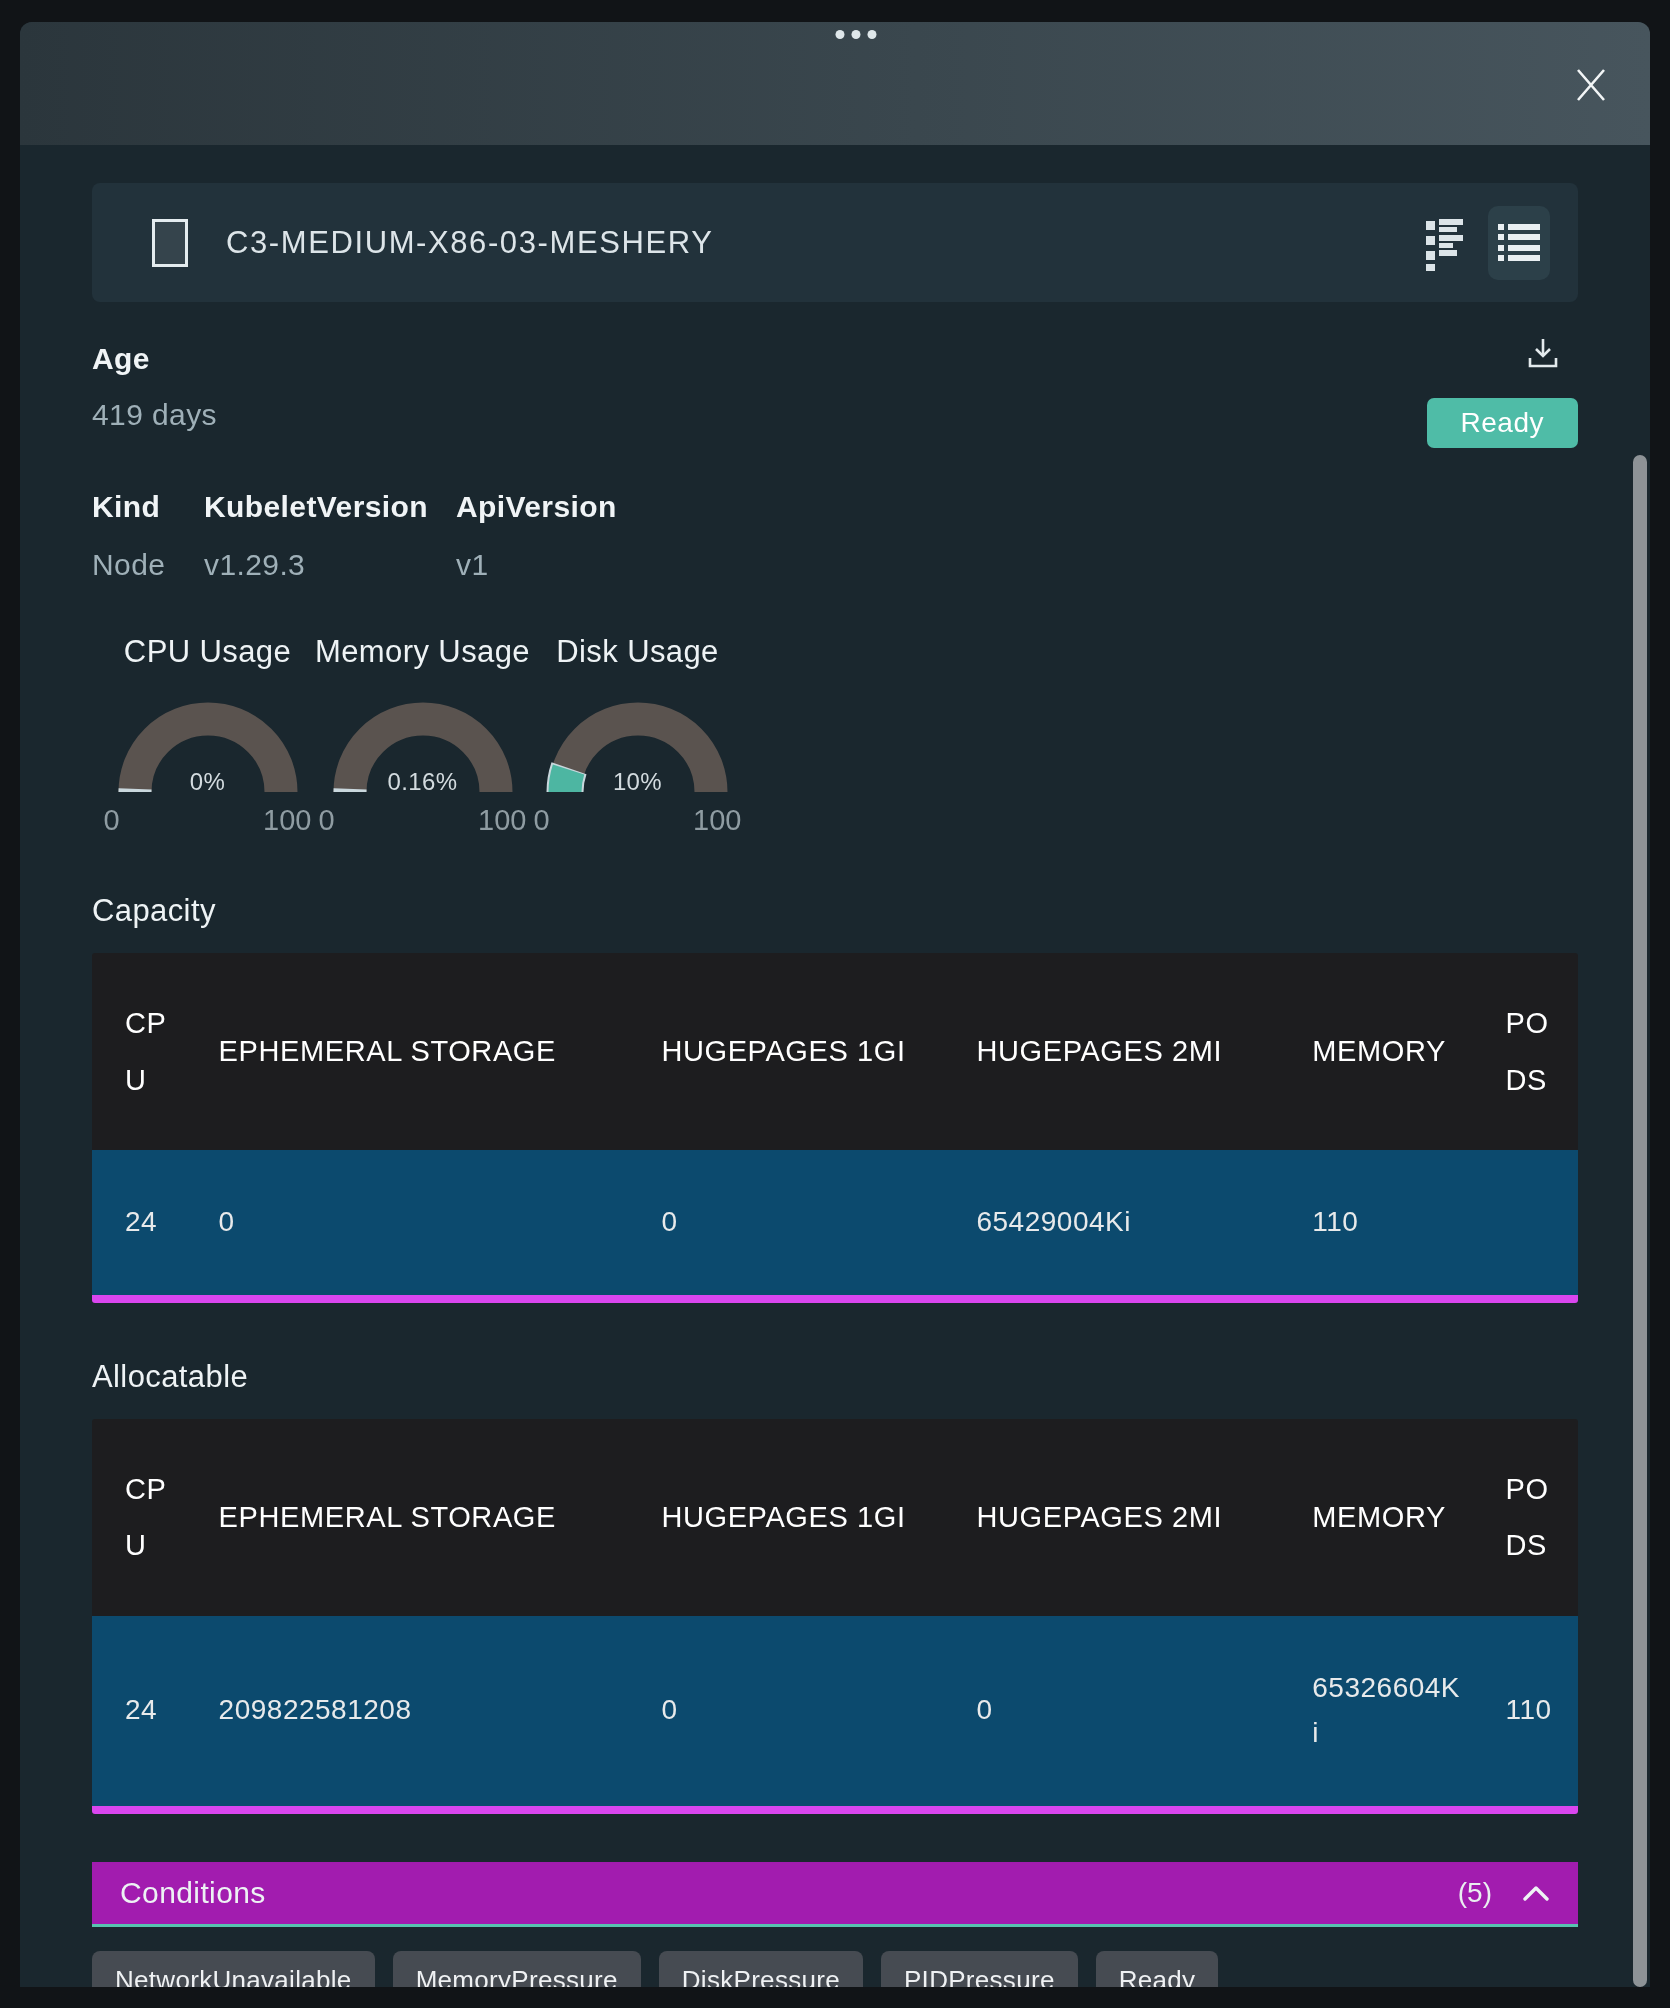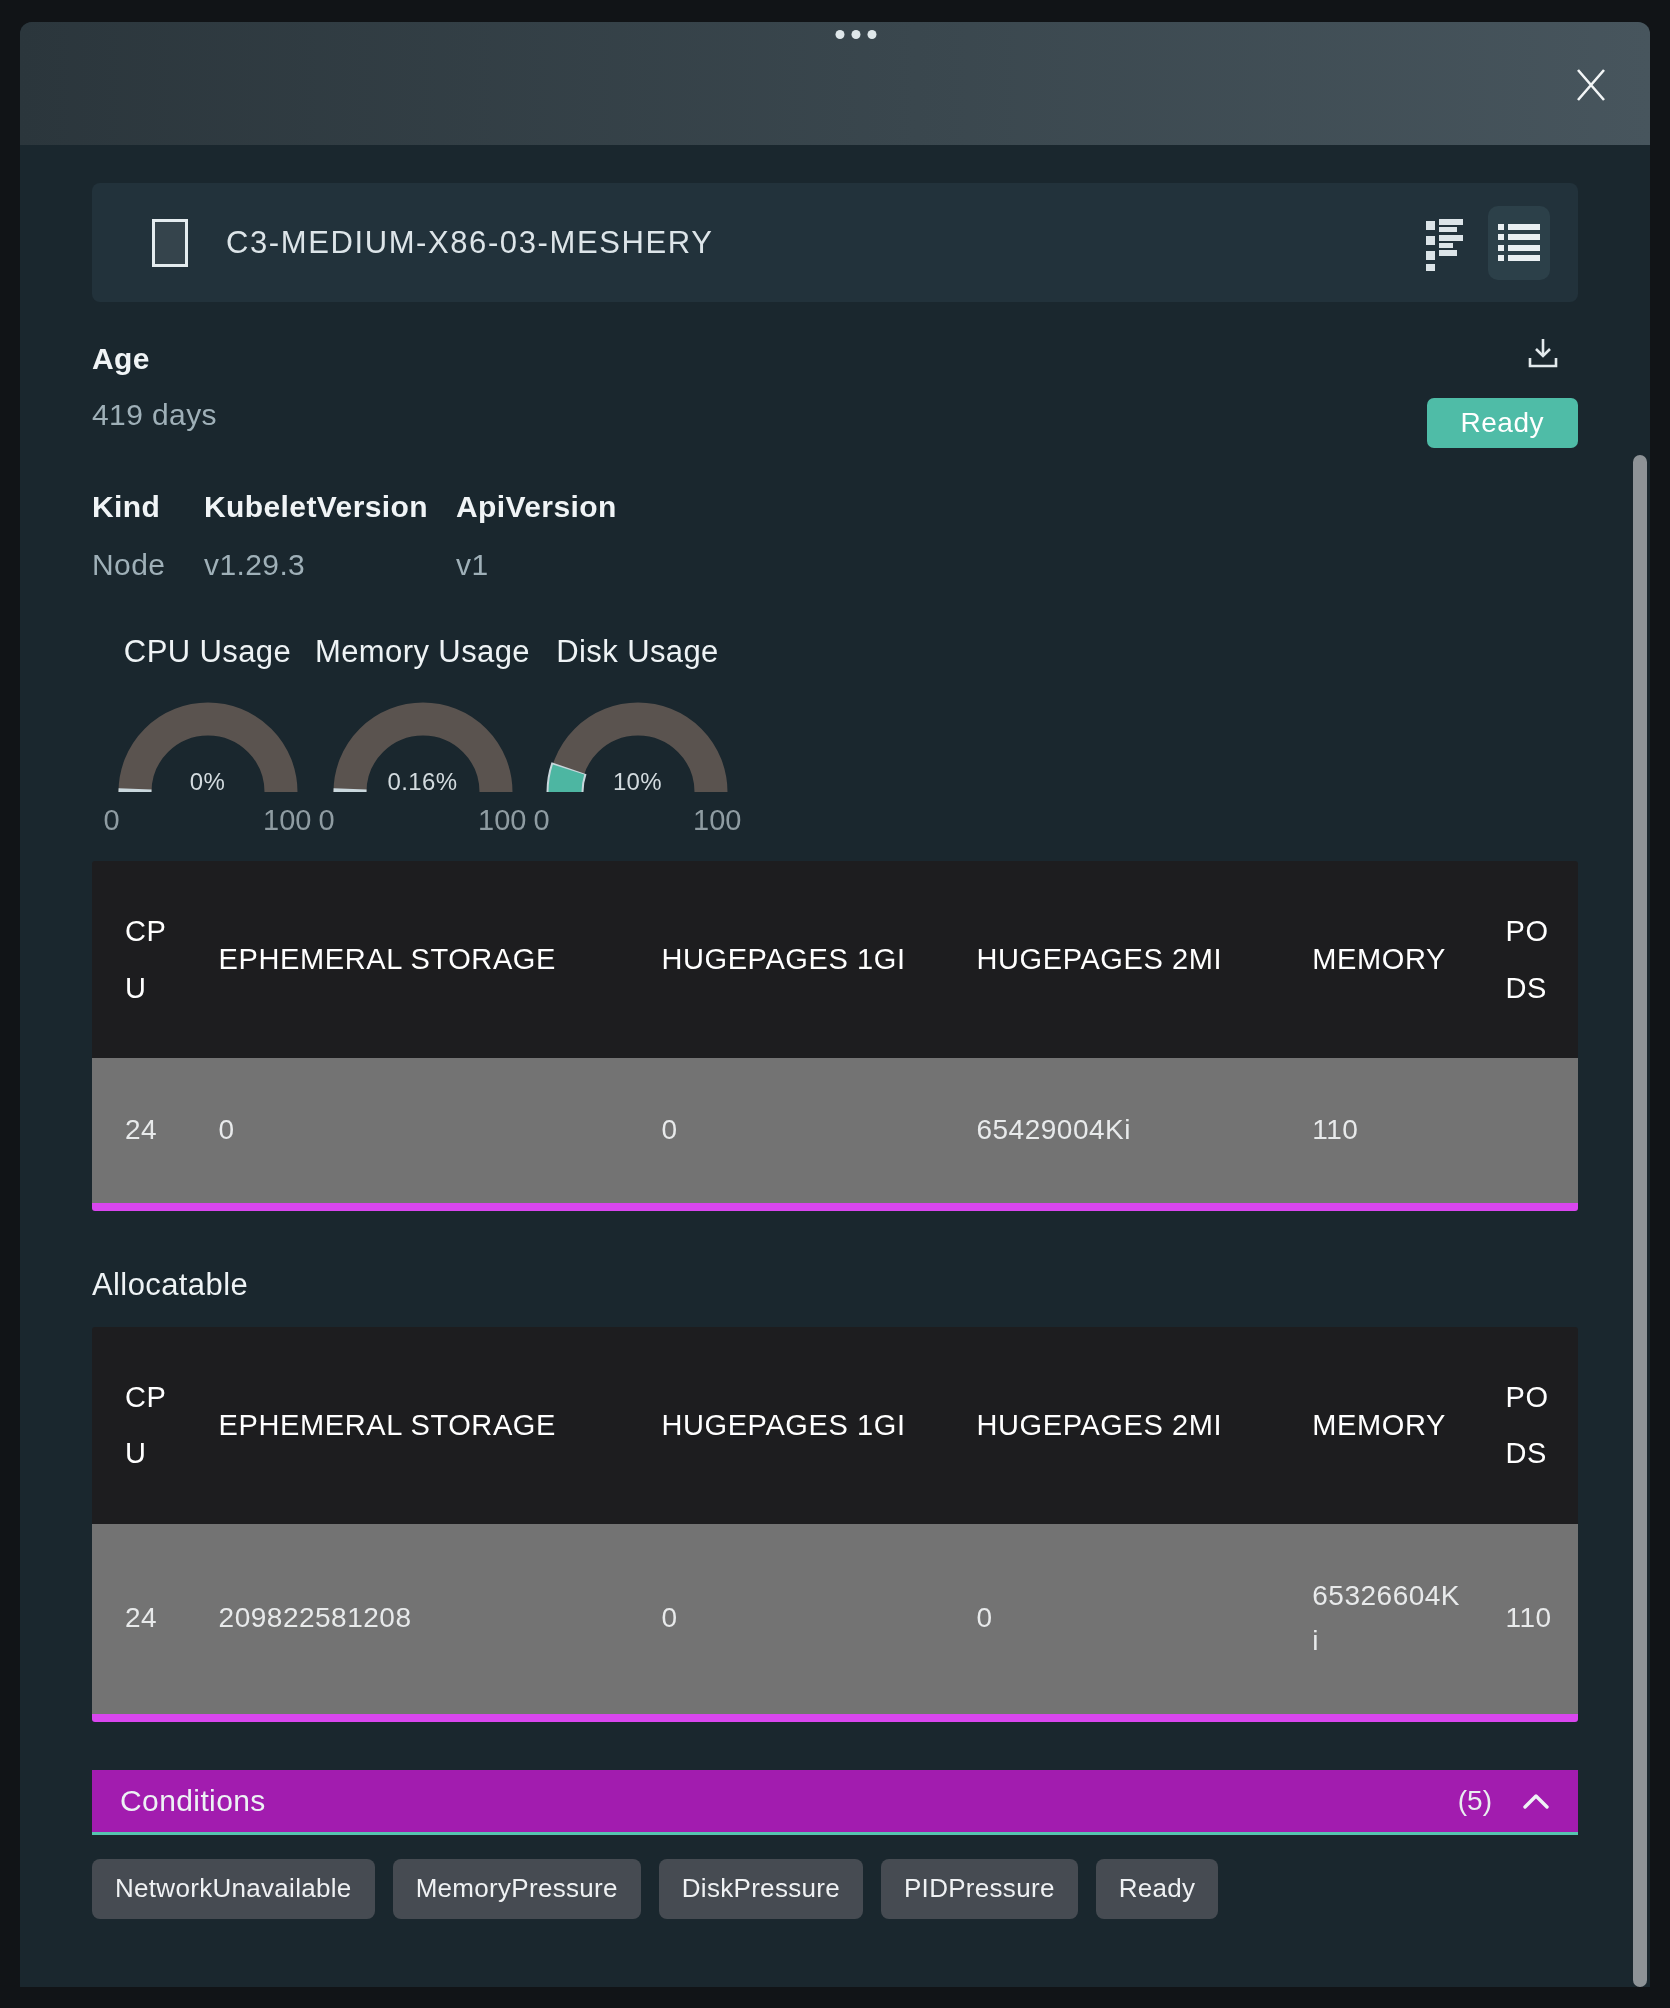--- a/index.html
+++ b/index.html
@@ -42,21 +42,21 @@
   .arc-outline{fill:none;stroke:#c9d7dd;stroke-width:37;}
   .arc-fill{fill:none;stroke-width:33;}
   .gauge-value{position:absolute;left:0;right:0;bottom:2px;font-size:24px;color:#d3dbdf;letter-spacing:.4px;}
   .gauge-ticks{width:208px;margin:6px auto 0;display:flex;justify-content:space-between;
     font-size:29px;color:#8f9ca2;}
   
   .table-title{margin-top:56px;font-size:31px;color:#eef3f5;letter-spacing:.4px;}
   .k-table{margin-top:24px;border-radius:3px;overflow:hidden;border-bottom:8px solid #d946ef;}
   .thead,.trow{display:grid;grid-template-columns:6.3% 29.8% 21.2% 22.6% 13% 7.1%;}
   .thead{background:#1d1d1f;}
-  .trow{background:#737373;}
+  .trow{background:#0c4a6e;}
   .thead .cell{padding:42px 10px 42px 33px;font-size:29px;line-height:1.95;color:#ffffff;
     letter-spacing:.6px;word-break:break-all;display:flex;align-items:center;}
   .trow .cell{padding:50px 10px 50px 33px;font-size:28px;line-height:1.6;color:#e8eaeb;
     letter-spacing:.5px;word-break:break-all;display:flex;align-items:center;}
   
   .section{margin-top:48px;}
   .section-bar{height:62px;background:#a21caf;border-bottom:3px solid #57c4af;
     display:flex;align-items:center;padding:0 28px;cursor:pointer;}
   .section-title{font-size:30px;color:#edf2f4;letter-spacing:.4px;}
   .section-right{margin-left:auto;display:flex;align-items:center;gap:30px;}
@@ -193,20 +193,21 @@
     </div>
     <div class="gauge-ticks">
       <span>0</span>
       <span>100</span>
     </div>
         </div>
       </div>
 
     <div id="tables-container">
         <div>
+    <div class="table-title">Capacity</div>
     <div class="k-table">
       <div class="thead">
               <div class="cell">CPU</div>
               <div class="cell">EPHEMERAL STORAGE</div>
               <div class="cell">HUGEPAGES 1GI</div>
               <div class="cell">HUGEPAGES 2MI</div>
               <div class="cell">MEMORY</div>
               <div class="cell">PODS</div>
             </div>
       <div class="trow">

